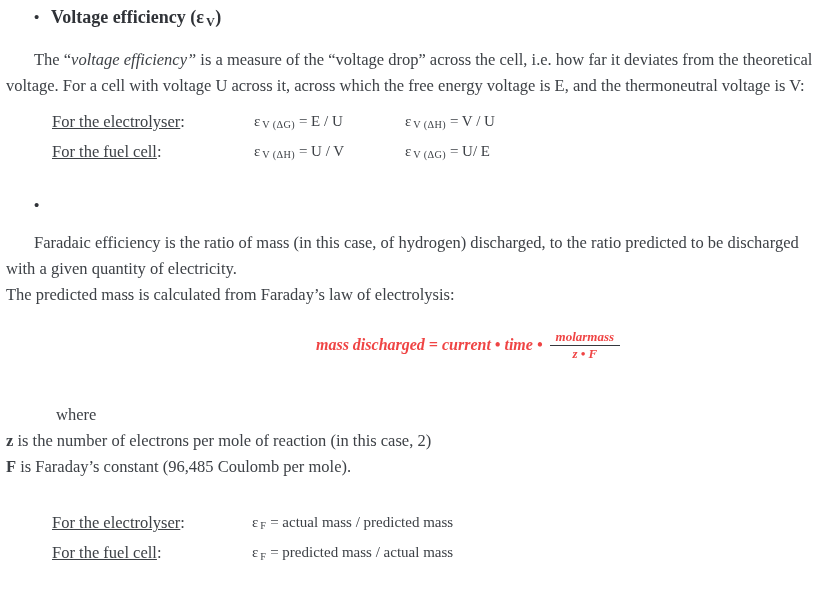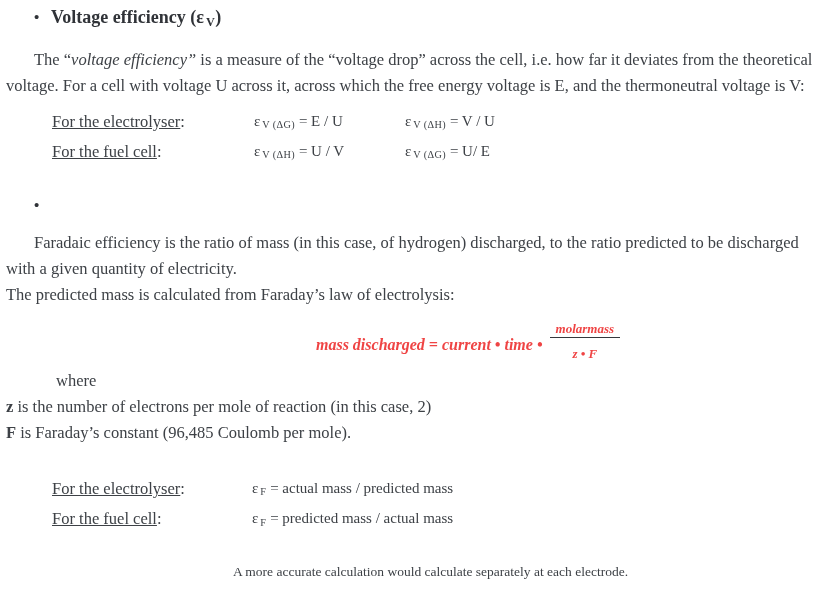--- a/index.html
+++ b/index.html
@@ -28,25 +28,25 @@
   .t2{grid-template-columns:200px auto;margin-top:29px;}
   .eq-table .label .ul{text-decoration:underline;}
   .eq-table .eq{font-size:15px;}
 
   
   .formula{display:flex;align-items:center;justify-content:center;
     padding-left:115px;margin-top:14px;height:46px;
     font-style:italic;font-weight:600;font-size:16px;color:#ef4444;}
   .frac{display:inline-flex;flex-direction:column;text-align:center;
     margin-left:7px;line-height:1.2;font-size:13px;}
-  .frac .den{border-top:1.5px solid #35383d;padding:8px 6px;}
+  .frac .den{border-top:1.5px solid #35383d;padding:0 6px;}
   .frac .num{padding:0 6px;}
 
   
-  .where-line{margin-top:0;margin-left:50px;line-height:26px;}
+  .where-line{margin-top:34px;margin-left:50px;line-height:26px;}
   .def-line{line-height:26px;}
   .def-line b{font-weight:bold;}
 
   
   .footnote{margin-top:27px;text-align:center;padding-left:40px;
     font-size:13.5px;line-height:18px;}
 </style>
 </head>
 <body style="background: rgb(255, 255, 255); color: rgb(61, 65, 70);">
 

